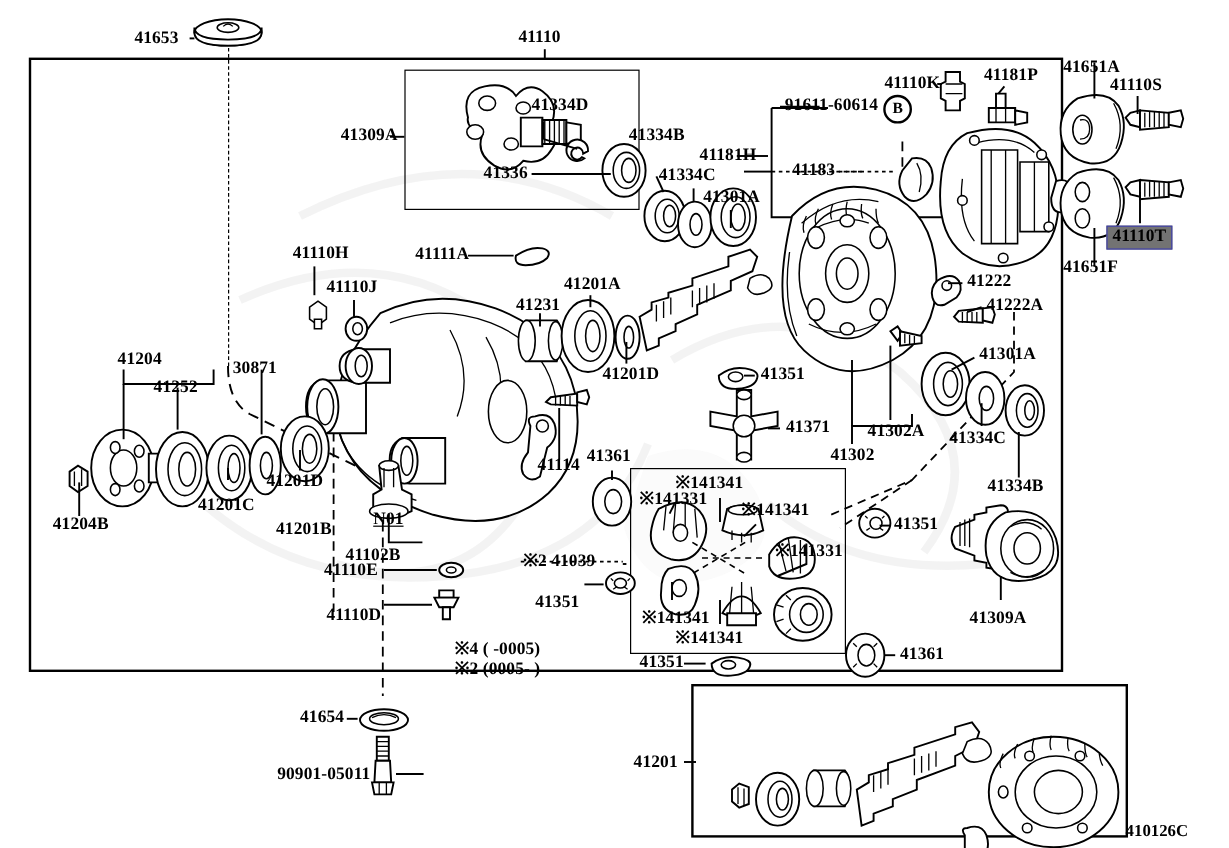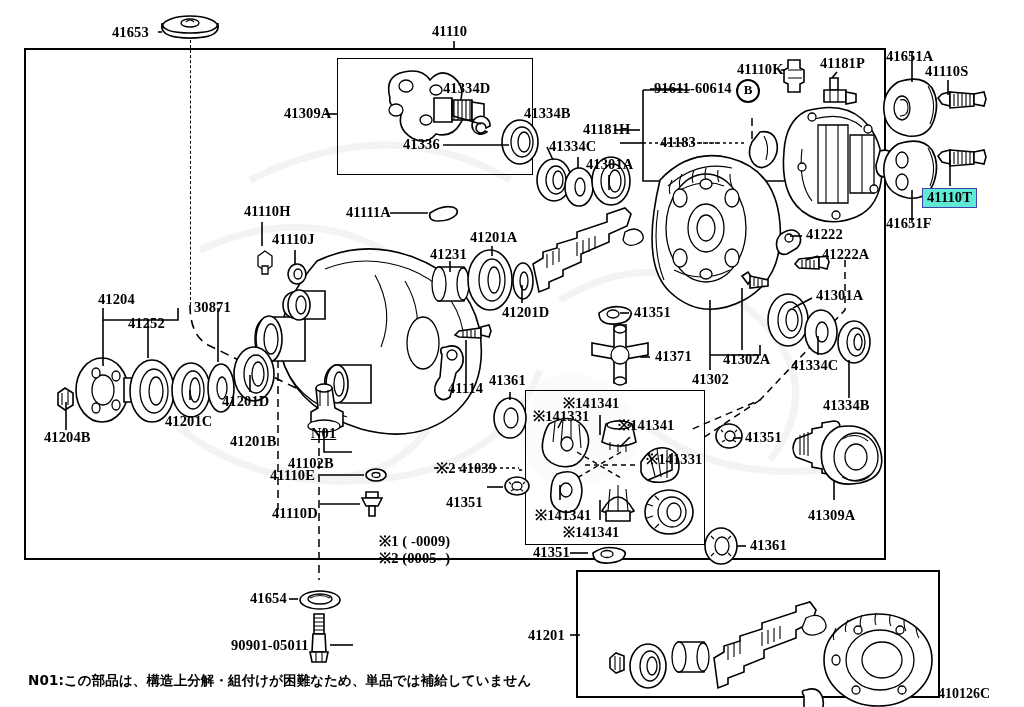--- a/index.html
+++ b/index.html
@@ -33,21 +33,21 @@
     white-space:nowrap;
     line-height:1;
     color:#000;
     font-family:"Liberation Serif","DejaVu Serif",serif;
   }
   .lbl.jp{
     font-family:"DejaVu Sans","Liberation Sans",sans-serif;
     font-size:13.5px;font-weight:bold;
   }
   .hl{
-    background:#5eead4;
+    background:#737373;
     border:1.5px solid #4141a8;
     padding:1px 4px 2px 4px;
     box-sizing:border-box;
     color:#000;
   }
   .diagid{
     position:absolute;font-weight:bold;font-size:14px;
     font-family:"Liberation Serif",serif;
   }
   .dash-v{
@@ -744,20 +744,19 @@
   <div class="lbl" style="left:563px;top:396px;">※141341</div>
   <div class="lbl" style="left:618px;top:418px;">※141341</div>
   <div class="lbl" style="left:646px;top:452px;">※141331</div>
   <div class="lbl" style="left:535px;top:508px;">※141341</div>
   <div class="lbl" style="left:563px;top:525px;">※141341</div>
 
   <div class="lbl" style="left:250px;top:591px;">41654</div>
   <div class="lbl" style="left:231px;top:638px;">90901-05011</div>
   <div class="lbl" style="left:528px;top:628px;">41201</div>
 
-  <div class="lbl" style="left:379px;top:534px;">※1 (      -0009)</div>
+  <div class="lbl" style="left:379px;top:534px;">※4 (      -0005)</div>
   <div class="lbl" style="left:379px;top:551px;">※2 (0005-      )</div>
 
-  <div class="lbl jp" style="left:28px;top:674px;">N01:この部品は、構造上分解・組付けが困難なため、単品では補給していません</div>
 
   <div class="diagid" style="left:938px;top:686px;">410126C</div>
 
 </div>
 
 </body></html>

